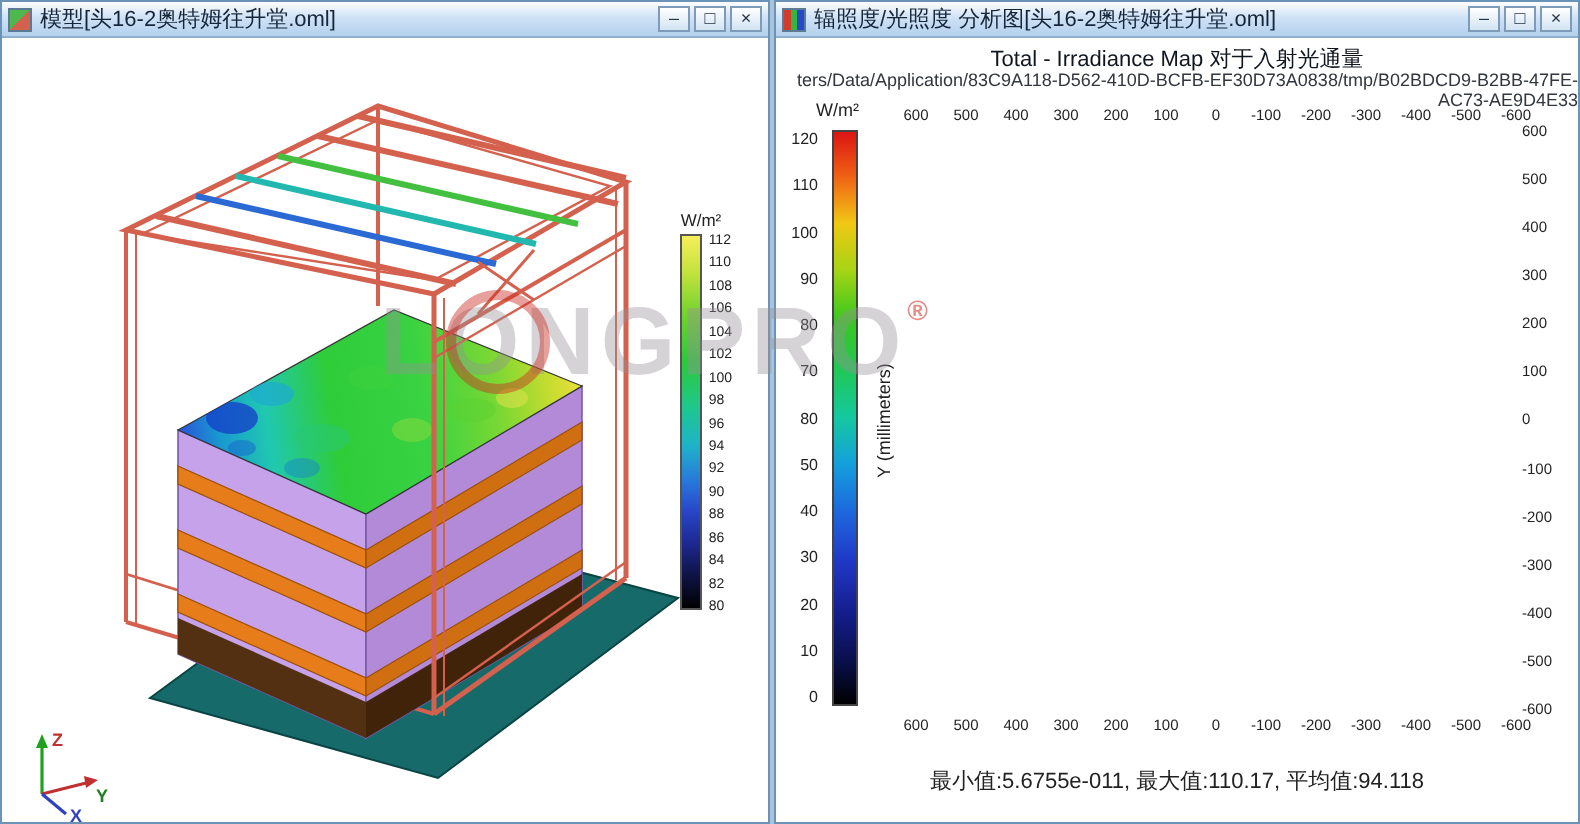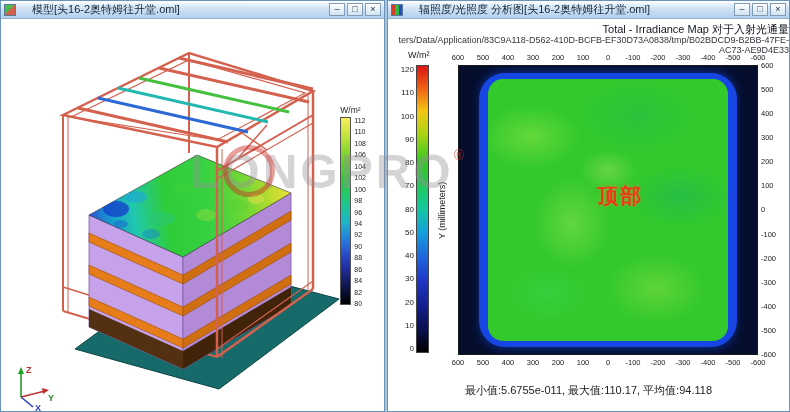--- a/index.html
+++ b/index.html
@@ -4,45 +4,45 @@
 <style>
   * { margin:0; padding:0; box-sizing:border-box; }
   html,body { width:790px; height:412px; overflow:hidden; }
   body { font-family:"Liberation Sans", sans-serif; background:#9db8d2; position:relative; }
   .desktop { position:absolute; inset:0; background:#aac4dd; }
 
   .window { position:absolute; border:1px solid #6b93b8; background:#eef4fa; display:flex; flex-direction:column; box-shadow:inset 0 0 0 1px #dcebf8; }
   .window-left  { left:0;   top:0; width:385px; height:412px; }
   .window-right { left:387px; top:0; width:403px; height:412px; }
 
-  .titlebar { height:18px; flex:0 0 auto; background:linear-gradient(#fdfeff,#cfe2f6 45%,#b4d0ec); border-bottom:1px solid #8fb0cf; display:flex; align-items:center; padding:0 3px; gap:16px; }
+  .titlebar { height:18px; flex:0 0 auto; background:linear-gradient(#fdfeff,#cfe2f6 45%,#b4d0ec); border-bottom:1px solid #8fb0cf; display:flex; align-items:center; padding:0 3px; gap:4px; }
   .title-text { flex:1; font-size:11px; color:#15263a; white-space:nowrap; overflow:hidden; }
   .win-icon { width:12px; height:12px; border:1px solid #5a7a96; flex:0 0 auto; }
   .icon-model { background:linear-gradient(135deg,#4db84d 0 50%,#d4604e 50%); }
   .icon-chart { background:linear-gradient(90deg,#d23c28 0 33%,#30b840 33% 66%,#2848c8 66%); }
   .win-btns { display:flex; gap:2px; flex:0 0 auto; }
   .win-btn { width:16px; height:13px; border:1px solid #7e9cb8; background:linear-gradient(#ffffff,#d2e3f2); font-size:9px; line-height:11px; text-align:center; color:#24364a; cursor:default; }
 
   .viewport { flex:1; background:#ffffff; position:relative; overflow:hidden; }
 
   
   .scale3d { position:absolute; top:86px; right:18px; }
   .scale3d .unit { font-size:8.5px; color:#222; margin-bottom:2px; }
   .bar-row { display:flex; }
   .bar3d { width:11px; height:188px; border:1px solid #555;
     background:linear-gradient(180deg,#f6ee5a 0%,#c2e23c 10%,#6cd22e 22%,#2cc83c 34%,#1ec88c 46%,#1eb4c8 56%,#2878dc 66%,#2846c8 74%,#1e2a96 82%,#101650 90%,#000 100%); }
   .bar3d-labels { display:flex; flex-direction:column; justify-content:space-between; margin-left:3px; height:190px; font-size:7px; color:#222; }
 
   
   .analysis-body { flex:1; position:relative; background:#ffffff; overflow:hidden; }
-  .map-title { position:absolute; top:3px; left:0; right:0; text-align:right; font-size:11px; color:#101620; }
+  .map-title { position:absolute; top:3px; left:0; right:0; text-align:center; font-size:11px; color:#101620; }
   .map-path  { position:absolute; top:16px; left:0; right:0; text-align:right; font-size:9px; color:#32363e; }
   .wunit2 { position:absolute; top:31px; left:20px; font-size:9px; color:#222; }
   .mapbar-wrap { position:absolute; top:46px; left:6px; display:flex; height:288px; }
-  .mapbar-labels { display:flex; flex-direction:column; justify-content:space-between; width:22px; text-align:right; padding-right:2px; font-size:8px; color:#222; }
+  .mapbar-labels { display:flex; flex-direction:column; justify-content:space-between; width:22px; text-align:right; padding-right:7px; font-size:8px; color:#222; }
   .mapbar { width:13px; height:288px; border:1px solid #444;
     background:linear-gradient(180deg,#dc1414 0%,#f06414 8%,#f0c814 16%,#a8d414 24%,#38c81e 33%,#20c85a 42%,#14c8a0 50%,#14a0dc 58%,#1e64dc 67%,#2038c8 75%,#141e8c 84%,#0a1050 92%,#000 100%); }
   .ylabel { position:absolute; left:48px; top:46px; height:290px; width:12px; writing-mode:vertical-rl; transform:rotate(180deg); display:flex; align-items:center; justify-content:center; font-size:9px; color:#222; }
   .xticks { position:absolute; left:58px; width:324px; display:flex; justify-content:space-between; }
   .xticks-top { top:34px; } .xticks-bottom { top:339px; }
   .xticks .tick-label { width:24px; text-align:center; font-size:7.5px; color:#222; }
   .mapbox { position:absolute; left:70px; top:46px; width:300px; height:290px; background:#040e2c; border:1px solid #1a1a1a; overflow:hidden; }
   .map-blue { position:absolute; top:7px; bottom:7px; left:20px; right:20px; background:#1846e0; border-radius:26px; }
   .map-green { position:absolute; top:13px; bottom:13px; left:29px; right:29px; border-radius:15px;
     background-color:#33c92c;
@@ -243,25 +243,20 @@
           <span class="tick-label">200</span>
           <span class="tick-label">100</span>
           <span class="tick-label">0</span>
           <span class="tick-label">-100</span>
           <span class="tick-label">-200</span>
           <span class="tick-label">-300</span>
           <span class="tick-label">-400</span>
           <span class="tick-label">-500</span>
           <span class="tick-label">-600</span>
         </div>
-      <div class="mapbox">
-        <div class="map-blue"></div>
-        <div class="map-green"></div>
-        <div class="map-anno">顶部</div>
-      </div>
       <div class="yticks-right">
           <span class="tick-label">600</span>
           <span class="tick-label">500</span>
           <span class="tick-label">400</span>
           <span class="tick-label">300</span>
           <span class="tick-label">200</span>
           <span class="tick-label">100</span>
           <span class="tick-label">0</span>
           <span class="tick-label">-100</span>
           <span class="tick-label">-200</span>

